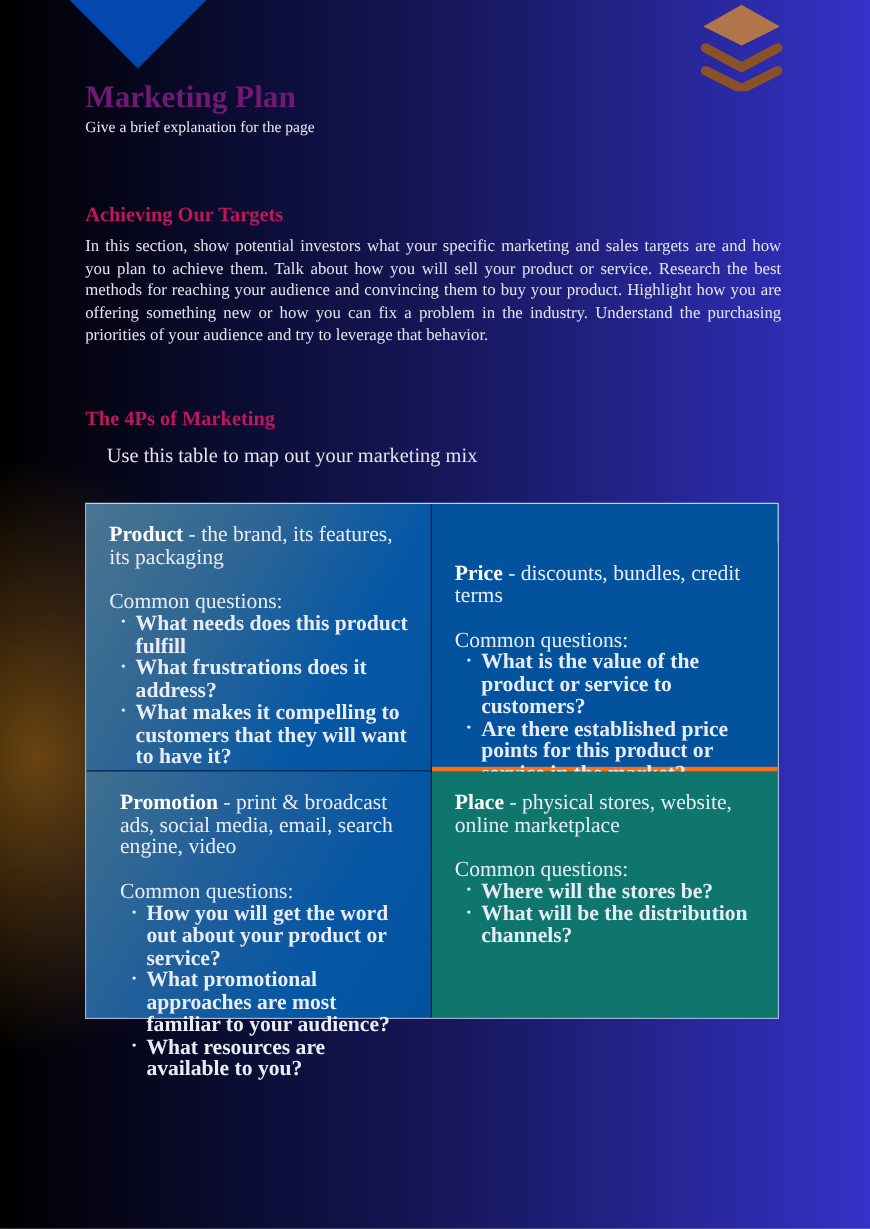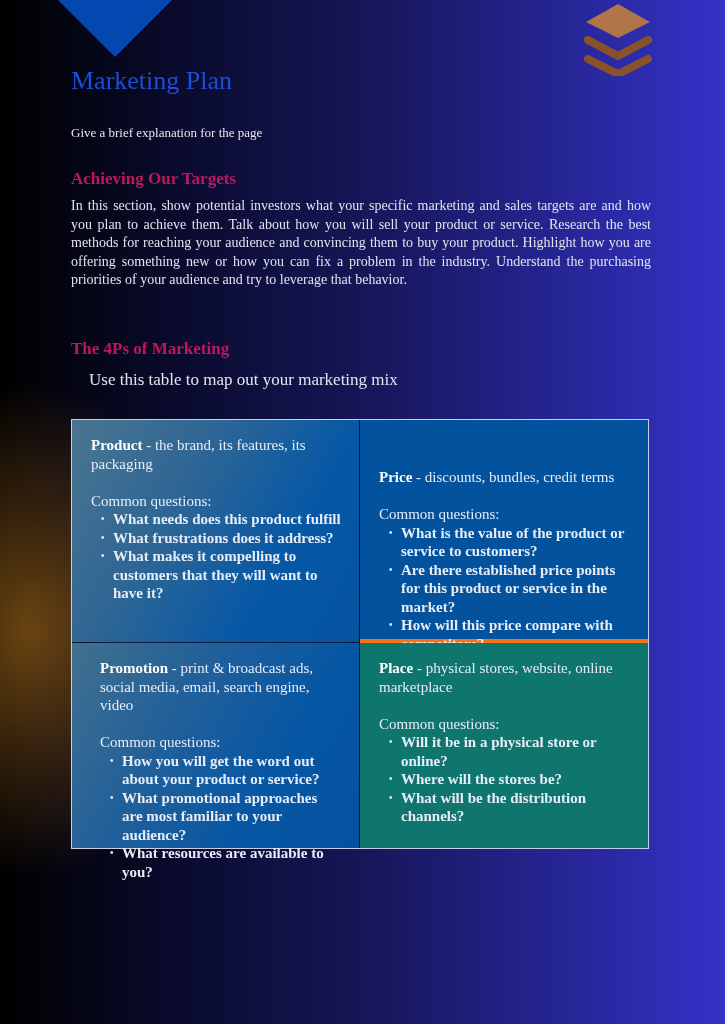--- a/index.html
+++ b/index.html
@@ -15,40 +15,40 @@
     pointer-events:none;
   }
   .triangle {
     position:absolute; left:58px; top:0; width:0; height:0;
     border-left:57px solid transparent; border-right:57px solid transparent;
     border-top:57px solid #0248b0;
   }
   .layers { position:absolute; left:582px; top:2px; width:72px; height:74px; }
   .title {
     position:absolute; left:71px; top:66px; margin:0;
-    font-size:26px; font-weight:normal; color:#1d4ed8;
+    font-size:26px; font-weight:bold; color:#701a75;
   }
-  .subtitle { position:absolute; left:71px; top:125px; font-size:13px; color:#e8e8ee; }
+  .subtitle { position:absolute; left:71px; top:98px; font-size:13px; color:#e8e8ee; }
   .h2 {
     position:absolute; left:71px; margin:0; font-size:17px; font-weight:bold; color:#be185d;
   }
   .para {
     position:absolute; left:71px; width:580px; font-size:14px; line-height:18.5px;
     text-align:justify; color:#e4e4ee; margin:0;
   }
   .small { position:absolute; left:89px; font-size:17px; color:#e4e4ee;text-align:right; }
   .table {
     position:absolute; left:71px; top:419px; width:576px; height:428px;
     border:1.5px solid #c9cde6;
     display:grid; grid-template-columns:288px 288px; grid-template-rows:223px 205px;
     background:#03529e;
   }
   .cell {
     position:relative; padding:16px 18px 10px 19px; box-sizing:border-box;
-    font-size:15px; line-height:18.5px; color:#e8ecf6;
+    font-size:18px; line-height:18.5px; color:#e8ecf6;
   }
   .c1 { border-right:1px solid #0b1a3a; border-bottom:1px solid #0b1a3a;
         background: linear-gradient(120deg, #4a7590 0%, #2f6694 35%, #0658a6 70%, #04539f 100%); }
   .c2 { border-bottom:4px solid #f97316; background:#03529e;margin-top:32px; }
   .c3 { border-right:1px solid #0b1a3a;
         background: linear-gradient(120deg, #41708e 0%, #22609a 35%, #0556a4 70%, #03529e 100%); padding-left: 28px; }
   .c4 { background:#0f766e; }
   .cell b { color:#ffffff; font-weight:bold; }
   .cell .gap { height:18.5px; }
   .cell ul { margin:0; padding:0 0 0 22px; list-style:none;font-weight:bold; }
@@ -105,18 +105,17 @@
       <li>How you will get the word out about your product or service?</li>
       <li>What promotional approaches are most familiar to your audience?</li>
       <li>What resources are available to you?</li>
     </ul>
   </div>
   <div class="cell c4">
     <div><b>Place</b><span> - physical stores, website, online marketplace</span></div>
     <div class="gap"></div>
     <div>Common questions:</div>
     <ul>
-      <li>Will it be in a physical store or online?</li>
       <li>Where will the stores be?</li>
       <li>What will be the distribution channels?</li>
     </ul>
   </div>
 </div>
 
 </body></html>

